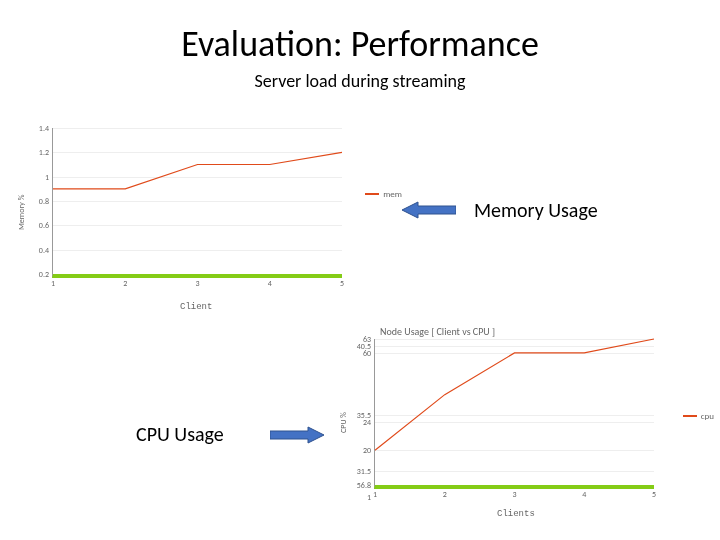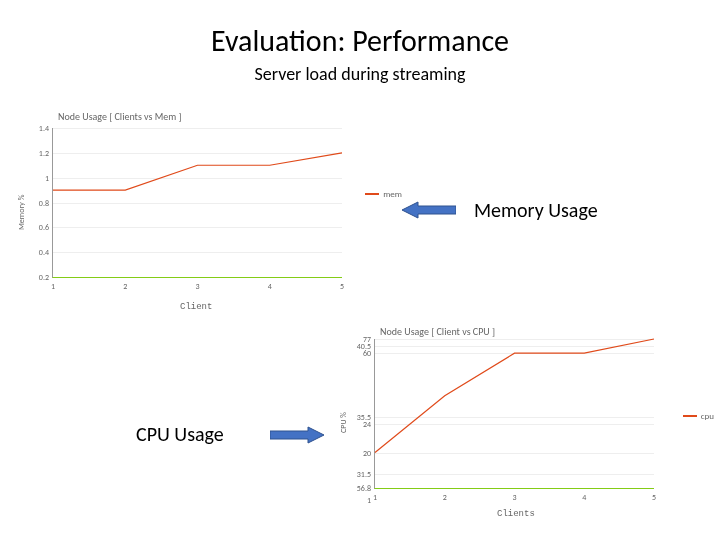--- a/index.html
+++ b/index.html
@@ -6,21 +6,21 @@
   body {
     width: 720px;
     height: 540px;
     background: #ffffff;
     font-family: Calibri, Arial, sans-serif;
     position: relative;
     overflow: hidden;
   }
   .title {
     text-align: center;
-    font-size: 30px;
+    font-size: 36px;
     font-weight: 400;
     color: #000;
     margin-top: 22px;
   }
   .subtitle {
     text-align: center;
     font-size: 18px;
     color: #000;
     margin-top: 4px;
   }
@@ -33,21 +33,21 @@
   .chart-title {
     font-size: 10px;
     color: #666;
     position: absolute;
     left: 48px;
     top: 0;
   }
   .plot-area {
     position: absolute;
     border-left: 1px solid #999;
-    border-bottom: 1px solid #84cc16;
+    border-bottom: 4px solid #84cc16;
     background: #fff;
   }
   .chart1 .plot-area { left: 42px; top: 18px; width: 290px; height: 150px; }
   .chart2 .plot-area { left: 42px; top: 14px; width: 280px; height: 150px; }
 
   .yaxis-label {
     position: absolute;
     font-size: 8px;
     color: #666;
     transform: rotate(-90deg);
@@ -122,21 +122,20 @@
   .arrow-left { left: 402px; top: 200px; }
   .arrow-right { left: 270px; top: 425px; }
 </style>
 </head>
 <body>
 
 <div class="title">Evaluation: Performance</div>
 <div class="subtitle">Server load during streaming</div>
 
 <div class="chart-container chart1">
-  <div class="chart-title">Node Usage [ Clients vs Mem ]</div>
   <div class="yaxis-label">Memory %</div>
   <div class="xaxis-label">Client</div>
   <div class="plot-area">
 
     <div class="gridline" style="top:0%"></div>
     <div class="ytick" style="top:0%">1.4</div>
     <div class="gridline" style="top:16.67%"></div>
     <div class="ytick" style="top:16.67%">1.2</div>
     <div class="gridline" style="top:33.33%"></div>
     <div class="ytick" style="top:33.33%">1</div>
@@ -163,21 +162,21 @@
     <span>mem</span>
   </div>
 </div>
 
 <div class="chart-container chart2">
   <div class="chart-title">Node Usage [ Client vs CPU ]</div>
   <div class="yaxis-label">CPU %</div>
   <div class="xaxis-label">Clients</div>
   <div class="plot-area">
 
-    <div class="ytick" style="top:0%">77</div>
+    <div class="ytick" style="top:0%">63</div>
     <div class="gridline" style="top:0%"></div>
     <div class="ytick" style="top:4.76%">40.5</div>
     <div class="gridline" style="top:4.76%"></div>
     <div class="ytick" style="top:9.52%">60</div>
     <div class="gridline" style="top:9.52%"></div>
     <div class="ytick" style="top:52.38%">35.5</div>
     <div class="gridline" style="top:52.38%"></div>
     <div class="ytick" style="top:57.14%">24</div>
     <div class="gridline" style="top:57.14%"></div>
     <div class="ytick" style="top:76.19%">20</div>

